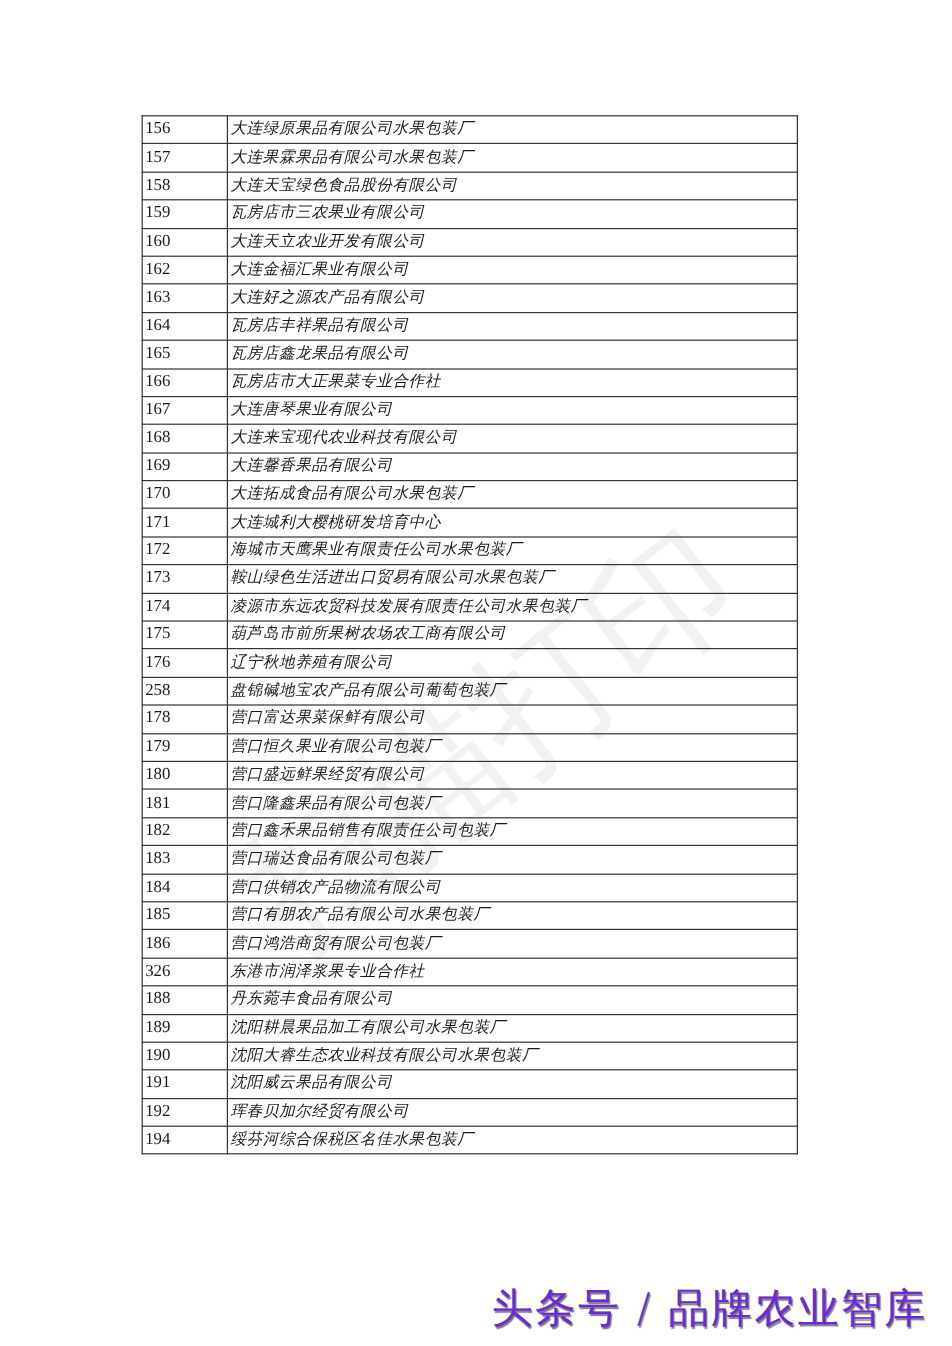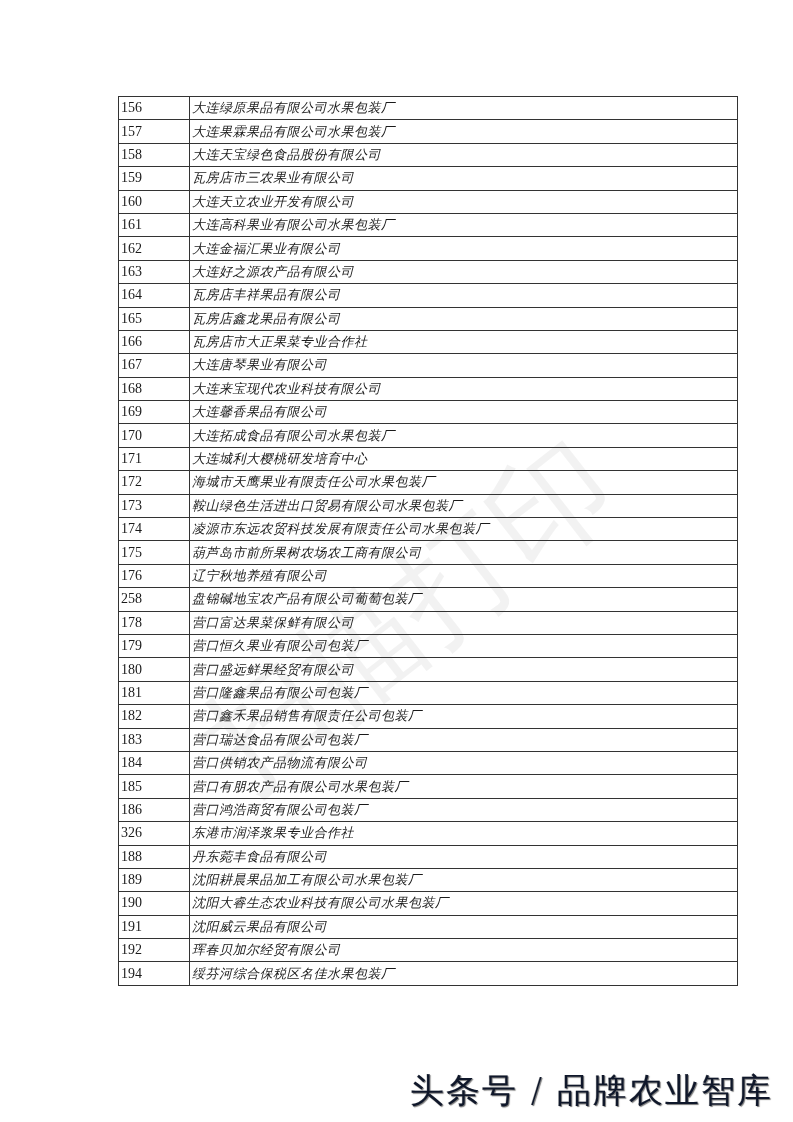--- a/index.html
+++ b/index.html
@@ -1,27 +1,27 @@
 <!DOCTYPE html>
 <html><head>
 <meta charset="utf-8">
 <style>
   html, body { margin: 0; padding: 0; background: #ffffff; }
   body { width: 793px; height: 1122px; position: relative; overflow: hidden;
          font-family: "DejaVu Serif", "Liberation Serif", serif; color: #1a1a1a; }
-  .table { position: absolute; left: 118px; top: 96px; width: 620px;
+  .table { position: absolute; left: 118px; top: 96px; width: 547px;
            border-collapse: collapse; table-layout: fixed; }
   .table td { border: 1px solid #333; height: 22.4px; padding: 0 2px; font-size: 13px;
               line-height: 22px; white-space: nowrap; overflow: hidden; vertical-align: middle; }
   .table td.num { width: 66px; font-family: "Liberation Serif", "DejaVu Serif", serif; font-size: 14px; }
   .table td.name { padding-left: 2px; letter-spacing: 0.5px; font-style: italic; }
   .watermark { position: absolute; left: 170px; top: 380px; font-size: 120px; color: rgba(0,0,0,0.05);
                transform: rotate(-38deg); transform-origin: left top; white-space: nowrap;
                font-family: "DejaVu Sans", sans-serif; pointer-events: none; top: 700px; }
-  .footer { position: absolute; right: 20px; top: 1068px; font-size: 34px; color: #0f172a;
+  .footer { position: absolute; right: 20px; top: 1068px; font-size: 34px; color: #6d28d9;
             font-family: "DejaVu Sans", sans-serif; letter-spacing: 2px;
             text-shadow: 1px 1px 1px #777, -0.5px -0.5px 0 #bbb; font-weight: 300; }
 </style>
 </head>
 <body>
 
 <div class="watermark">扫描打印</div>
 
 <table class="table">
   <tbody id="rows">
@@ -37,24 +37,20 @@
         <td class="num">158</td>
         <td class="name">大连天宝绿色食品股份有限公司</td>
       </tr>
       <tr>
         <td class="num">159</td>
         <td class="name">瓦房店市三农果业有限公司</td>
       </tr>
       <tr>
         <td class="num">160</td>
         <td class="name">大连天立农业开发有限公司</td>
-      </tr>
-      <tr>
-        <td class="num">161</td>
-        <td class="name">大连高科果业有限公司水果包装厂</td>
       </tr>
       <tr>
         <td class="num">162</td>
         <td class="name">大连金福汇果业有限公司</td>
       </tr>
       <tr>
         <td class="num">163</td>
         <td class="name">大连好之源农产品有限公司</td>
       </tr>
       <tr>

